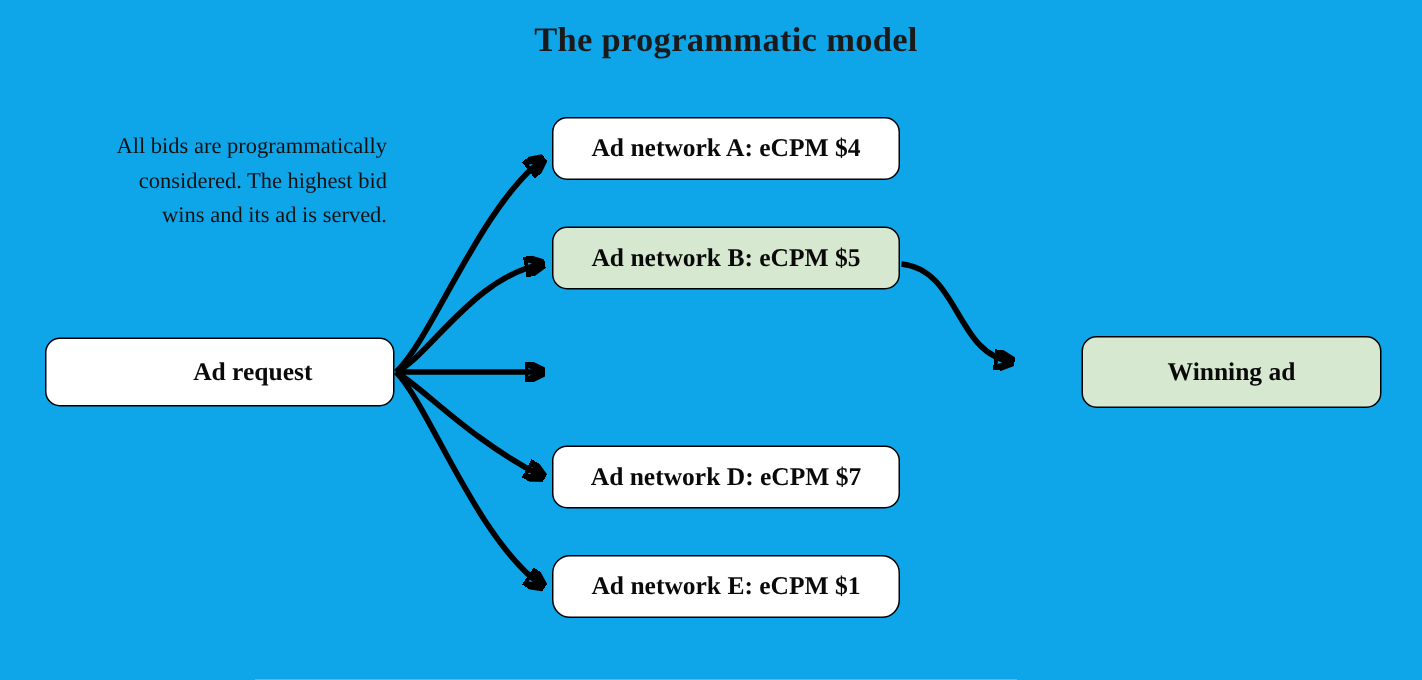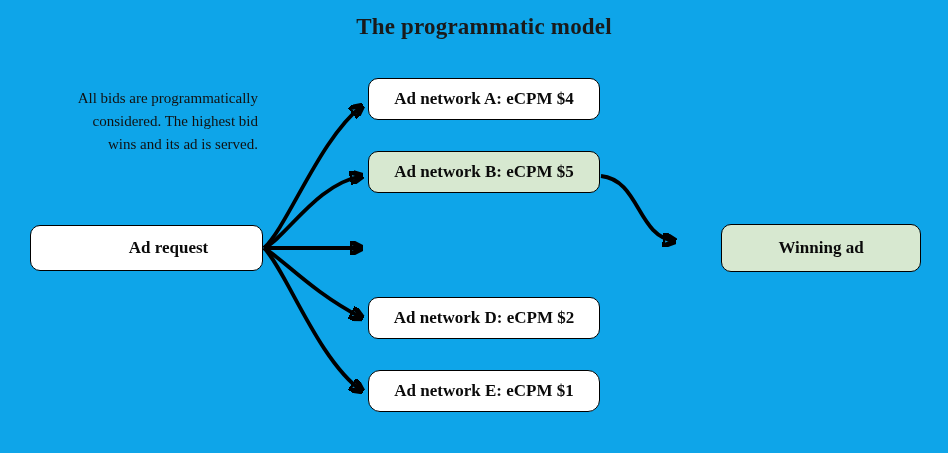--- a/index.html
+++ b/index.html
@@ -97,21 +97,21 @@
     <span>Ad request</span>
   </div>
 
   <div class="node node-net net-0">
     <span>Ad network A: eCPM $4</span>
   </div>
   <div class="node node-net net-1 highlight">
     <span>Ad network B: eCPM $5</span>
   </div>
   <div class="node node-net net-3">
-    <span>Ad network D: eCPM $2</span>
+    <span>Ad network D: eCPM $7</span>
   </div>
   <div class="node node-net net-4">
     <span>Ad network E: eCPM $1</span>
   </div>
 
   <div class="node node-winning highlight">
     <span>Winning ad</span>
   </div>
 
 </div>

